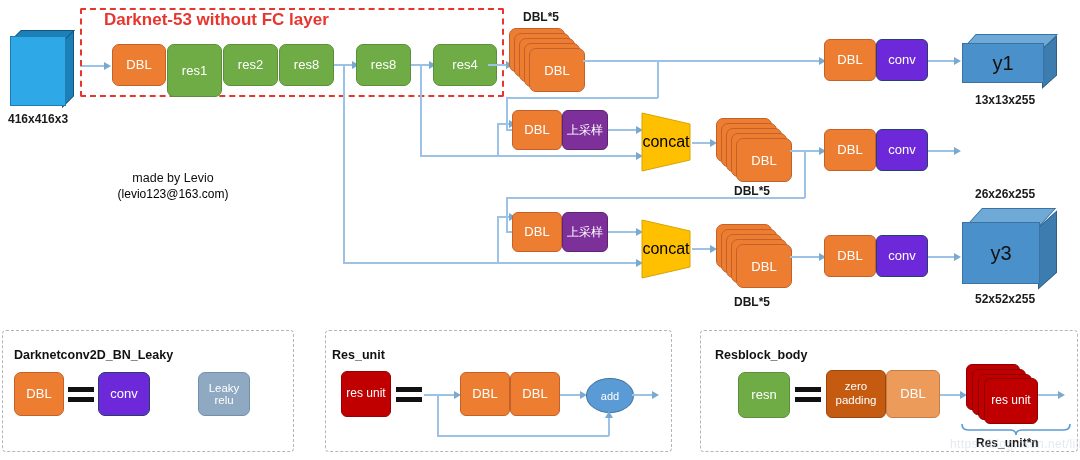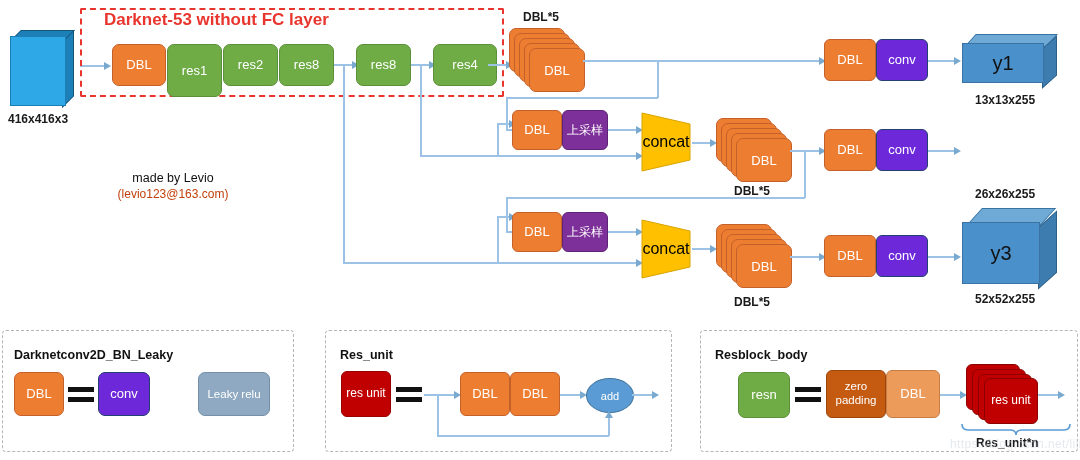--- a/index.html
+++ b/index.html
@@ -41,21 +41,21 @@
 
   
   .lbl{position:absolute;white-space:nowrap;color:#1a1a1a;}
   .cap{font-size:12px;font-weight:bold;}
   .starlbl{font-size:12px;font-weight:bold;}
 
   
   #title-block{position:absolute;text-align:center;}
   #main-title{font-size:26px;font-weight:bold;color:#000;letter-spacing:-.3px;}
   #sub-title{font-size:12.5px;color:#111;margin-top:3px;}
-  #mail-title{font-size:12px;color:#c2410c;margin-top:2px;}
+  #mail-title{font-size:12px;color:#000000;margin-top:2px;}
 
   
   .cube{position:absolute;}
   .cube .face{position:absolute;}
   .cube .front{background:#2EA8E6;border:1px solid #1b7fb4;}
   .cube .top,.cube .side{background:#1C7FB8;border:1px solid #14557a;}
   .ocube .front{background:#4A90CA;border:1px solid #3a73a3;
                 display:flex;align-items:center;justify-content:center;
                 color:#111;font-size:20px;}
   .ocube .top{background:#6FAAD6;border:1px solid #3a73a3;}
@@ -263,24 +263,24 @@
 
   <div class="legend-box" style="left:2px;top:330px;width:290px;height:120px;"></div>
   <div class="legend-title" style="left:14px;top:348px;">Darknetconv2D_BN_Leaky</div>
 
   <div class="node c-orange" style="left:14px;top:372px;width:50px;height:44px;font-size:13px;">DBL</div>
   <div class="eq" style="left:68px;top:387px;width:26px;height:16px;">
     <i style="top:0;"></i>
       <i style="top:10px;"></i>
   </div>
   <div class="node c-navy" style="left:98px;top:372px;width:52px;height:44px;font-size:13px;">conv</div>
-  <div class="node c-gblue" style="left:198px;top:372px;width:72px;height:44px;font-size:11.5px;padding:0 4px;">Leaky relu</div>
+  <div class="node c-gblue" style="left:198px;top:372px;width:52px;height:44px;font-size:11.5px;padding:0 4px;">Leaky relu</div>
 
   <div class="legend-box" style="left:325px;top:330px;width:345px;height:120px;"></div>
-  <div class="legend-title" style="left:340px;top:348px;">Res_unit</div>
+  <div class="legend-title" style="left:332px;top:348px;">Res_unit</div>
 
   <div class="node c-red sq" style="left:341px;top:371px;width:50px;height:46px;font-size:12px;line-height:1.15;">res unit</div>
   <div class="eq" style="left:396px;top:387px;width:26px;height:16px;">
     <i style="top:0;"></i>
       <i style="top:10px;"></i>
   </div>
 
   <div class="ln lnh" style="left:424px;top:394px;width:32px;"></div>
   <div class="arw r" style="left:454px;top:390.5px;"></div>
 

